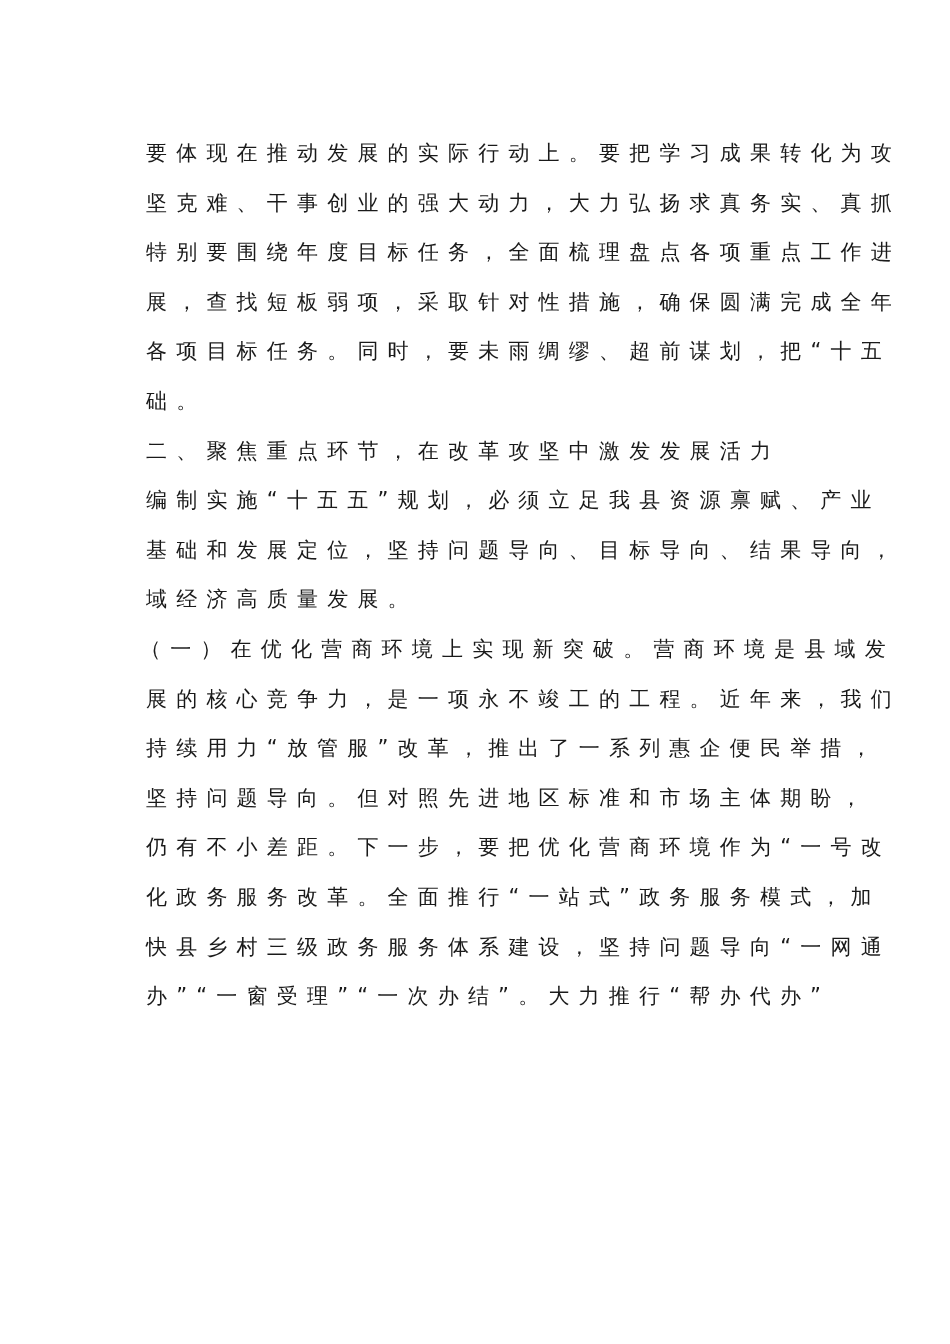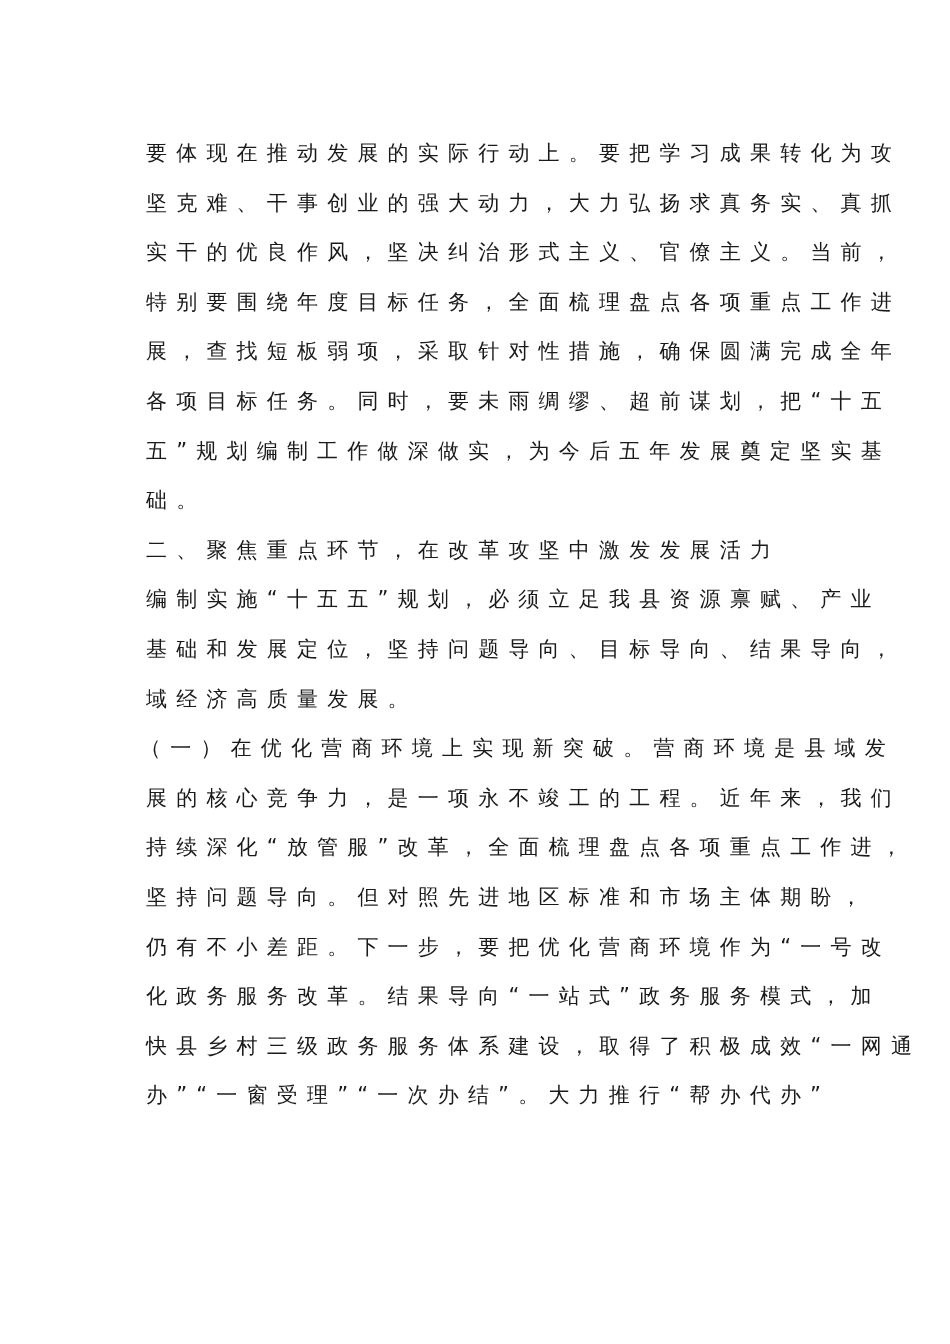--- a/index.html
+++ b/index.html
@@ -30,31 +30,29 @@
     }
     .line.heading { }
     .line.sub { margin-left: -6px; font-family: Liberation Serif, serif; }
   </style>
 </head>
 <body>
 
 <div class="page">
   <div class="line">要体现在推动发展的实际行动上。要把学习成果转化为攻</div>
   <div class="line">坚克难、干事创业的强大动力，大力弘扬求真务实、真抓</div>
-  <div class="line">实干的优良作风，坚决纠治形式主义、官僚主义。当前，</div>
   <div class="line">特别要围绕年度目标任务，全面梳理盘点各项重点工作进</div>
   <div class="line">展，查找短板弱项，采取针对性措施，确保圆满完成全年</div>
   <div class="line">各项目标任务。同时，要未雨绸缪、超前谋划，把“十五</div>
-  <div class="line">五”规划编制工作做深做实，为今后五年发展奠定坚实基</div>
   <div class="line">础。</div>
   <div class="line heading">二、聚焦重点环节，在改革攻坚中激发发展活力</div>
   <div class="line">编制实施“十五五”规划，必须立足我县资源禀赋、产业</div>
   <div class="line">基础和发展定位，坚持问题导向、目标导向、结果导向，</div>
   <div class="line">域经济高质量发展。</div>
   <div class="line sub">（一）在优化营商环境上实现新突破。营商环境是县域发</div>
   <div class="line">展的核心竞争力，是一项永不竣工的工程。近年来，我们</div>
-  <div class="line">持续深化“放管服”改革，全面梳理盘点各项重点工作进，</div>
+  <div class="line">持续用力“放管服”改革，推出了一系列惠企便民举措，</div>
   <div class="line">坚持问题导向。但对照先进地区标准和市场主体期盼，</div>
   <div class="line">仍有不小差距。下一步，要把优化营商环境作为“一号改</div>
-  <div class="line">化政务服务改革。结果导向“一站式”政务服务模式，加</div>
-  <div class="line">快县乡村三级政务服务体系建设，取得了积极成效“一网通</div>
+  <div class="line">化政务服务改革。全面推行“一站式”政务服务模式，加</div>
+  <div class="line">快县乡村三级政务服务体系建设，坚持问题导向“一网通</div>
   <div class="line">办”“一窗受理”“一次办结”。大力推行“帮办代办”</div>
 </div>
 
 </body></html>

